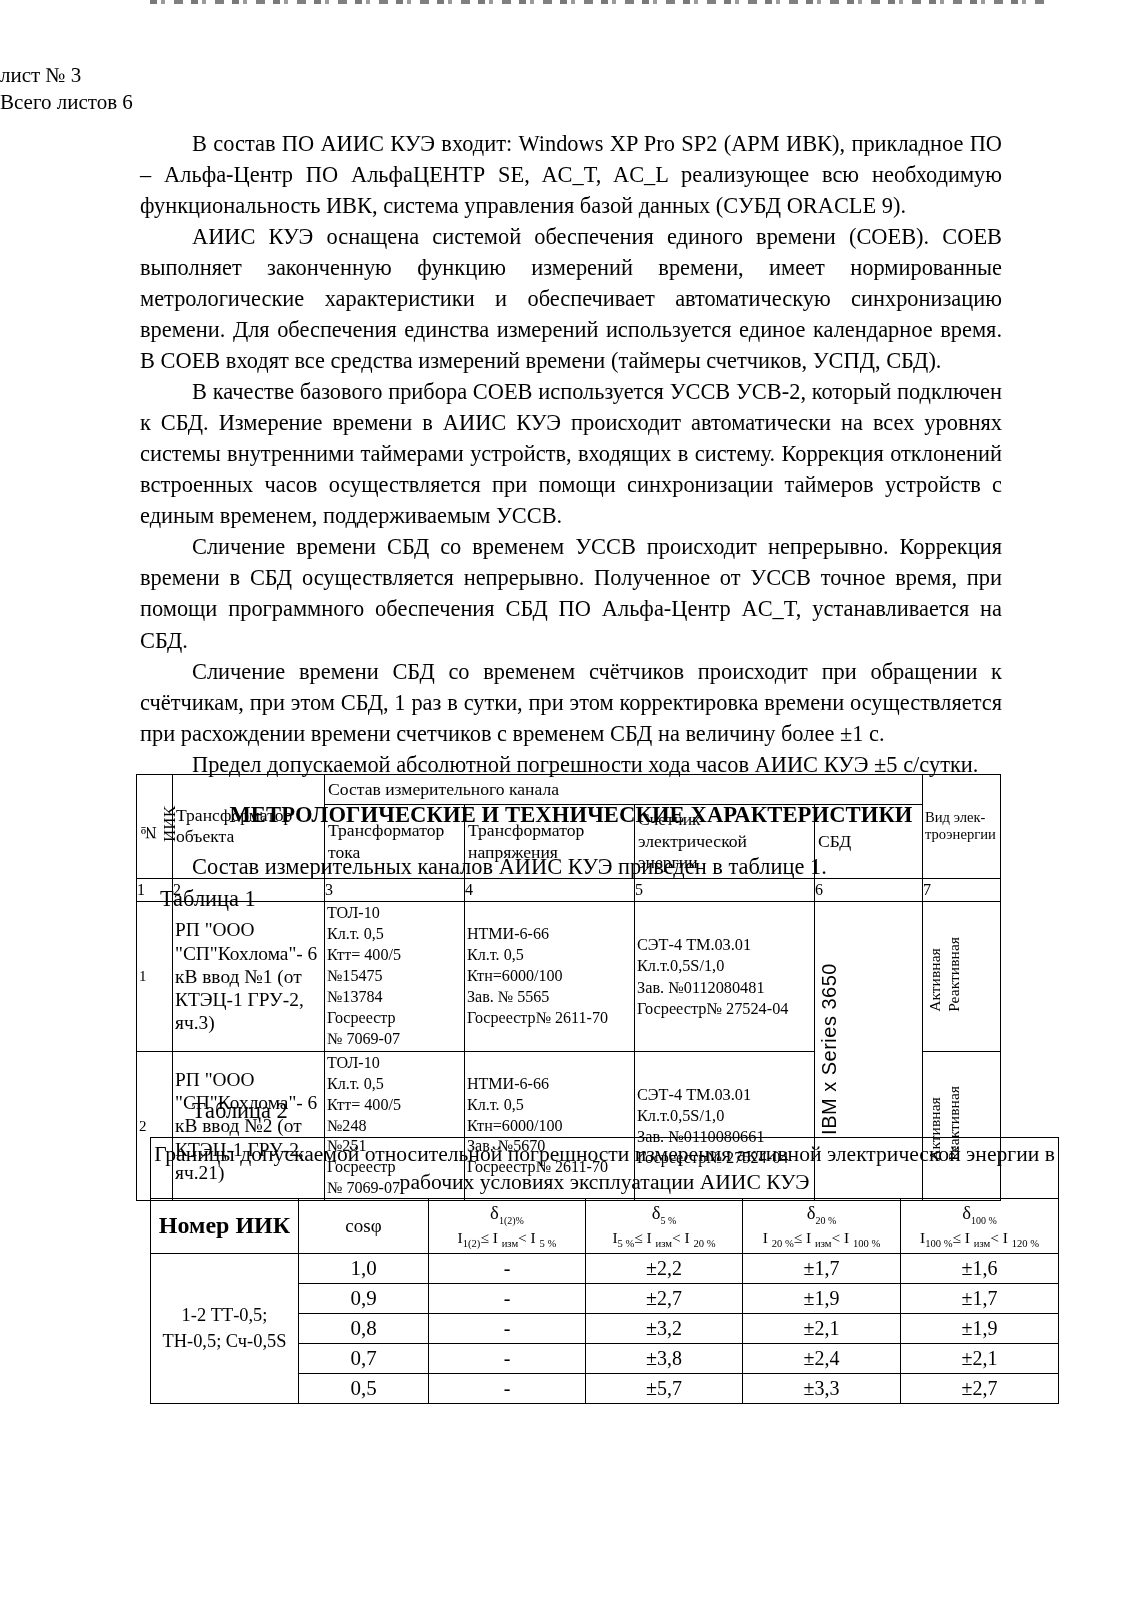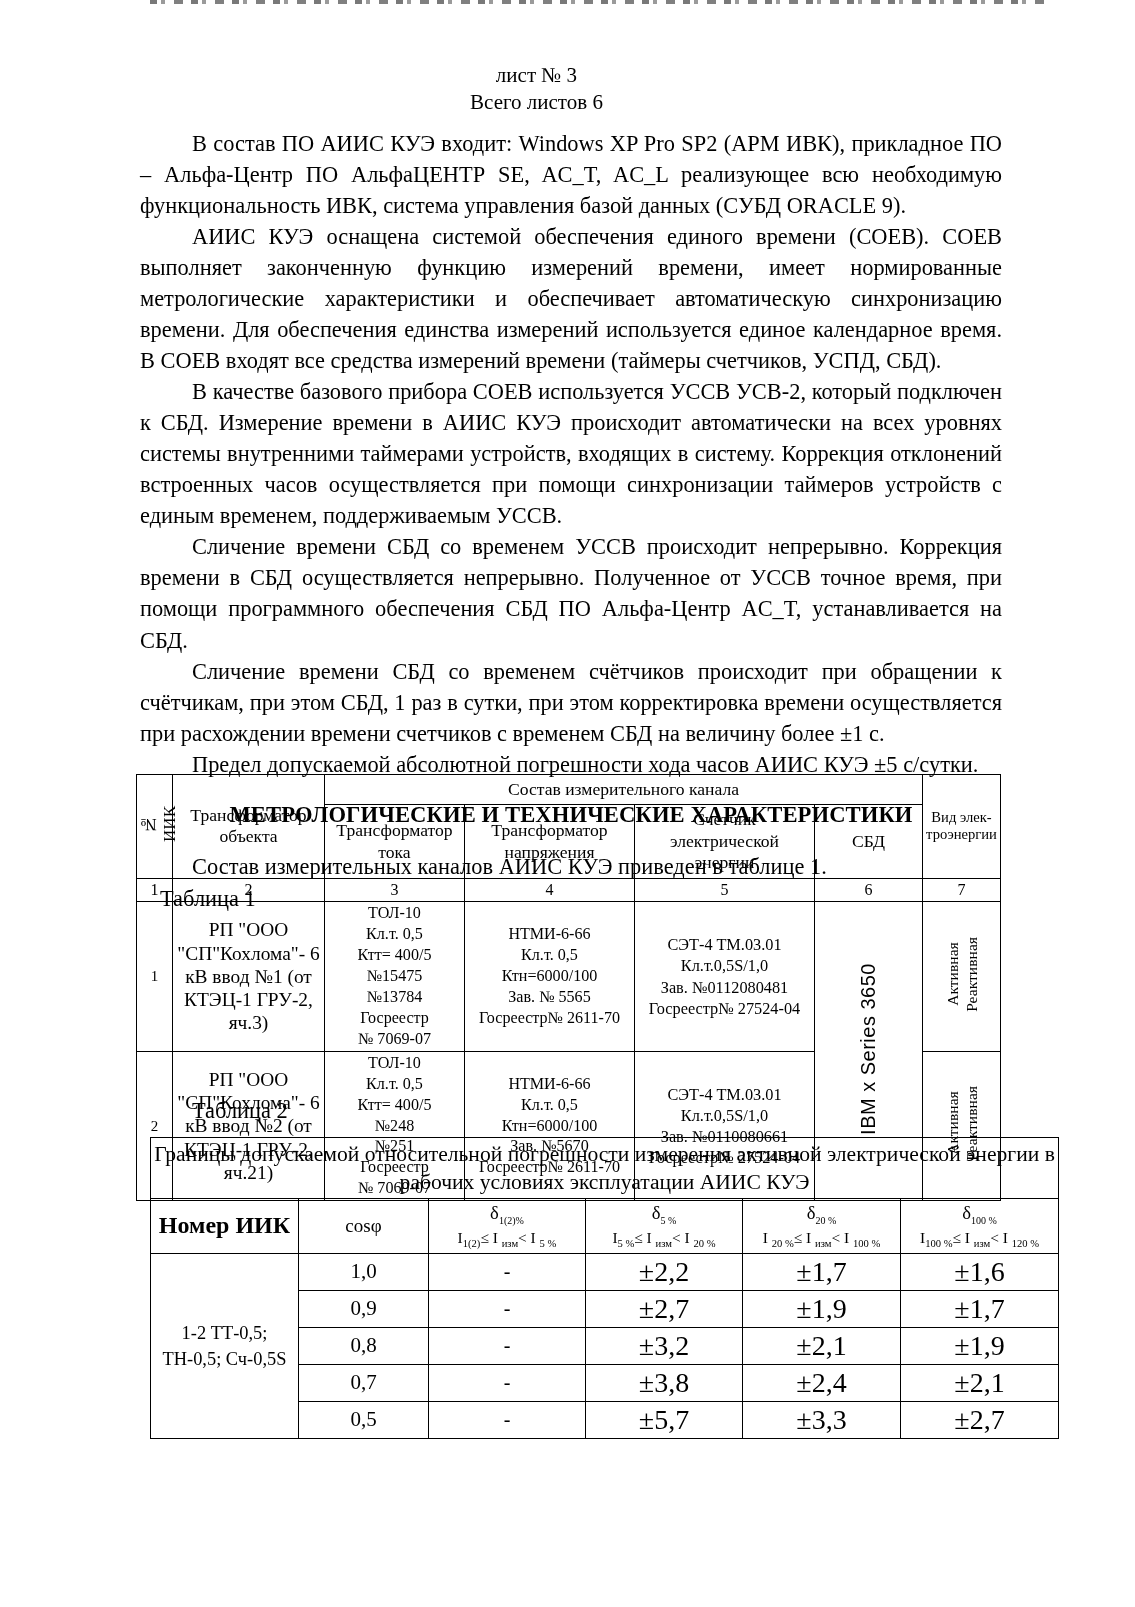--- a/index.html
+++ b/index.html
@@ -37,21 +37,21 @@
     );
     opacity: .85;
   }
   .folio {
     position: absolute;
     top: 62px;
     right: 0px;
     width: 1135px;
     padding-right: 62px;
     box-sizing: border-box;
-    text-align: center;
+    text-align: left;
     font-size: 21px;
     line-height: 1.30;
   }
   .content {
     position: absolute;
     top: 128px;
     left: 140px;
     width: 862px;
   }
   p.body-par {
@@ -93,21 +93,20 @@
   }
   table.t1 {
     border-collapse: collapse;
     width: 864px;
     table-layout: fixed;
     font-size: 15px;
     line-height: 1.22;
   }
   table.t1 td, table.t1 th {
     border: 1.6px solid #000;
-    text-align: center;
     vertical-align: middle;
     padding: 1px 2px;
     font-weight: normal;
   }
   table.t1 .hdr-main {
     font-size: 17.6px;
     padding: 4px 3px;
   }
   table.t1 .numrow td {
     font-size: 16px;
@@ -201,21 +200,21 @@
   .rng {
     font-size: 15.4px;
     white-space: nowrap;
   }
   .rng sub { font-size: 10.6px; }
   td.t2-iik {
     font-size: 18.4px;
     line-height: 1.42;
   }
   td.t2-cos { font-size: 21px; }
-  td.t2-val { font-size: 28px; }
+  td.t2-val { font-size: 20px; }
   td.t2-dash { font-size: 20px; }
 </style>
 </head>
 <body>
 
 <div class="page">
 
   <div class="scan-top-artifact"></div>
 
   <div class="folio">

